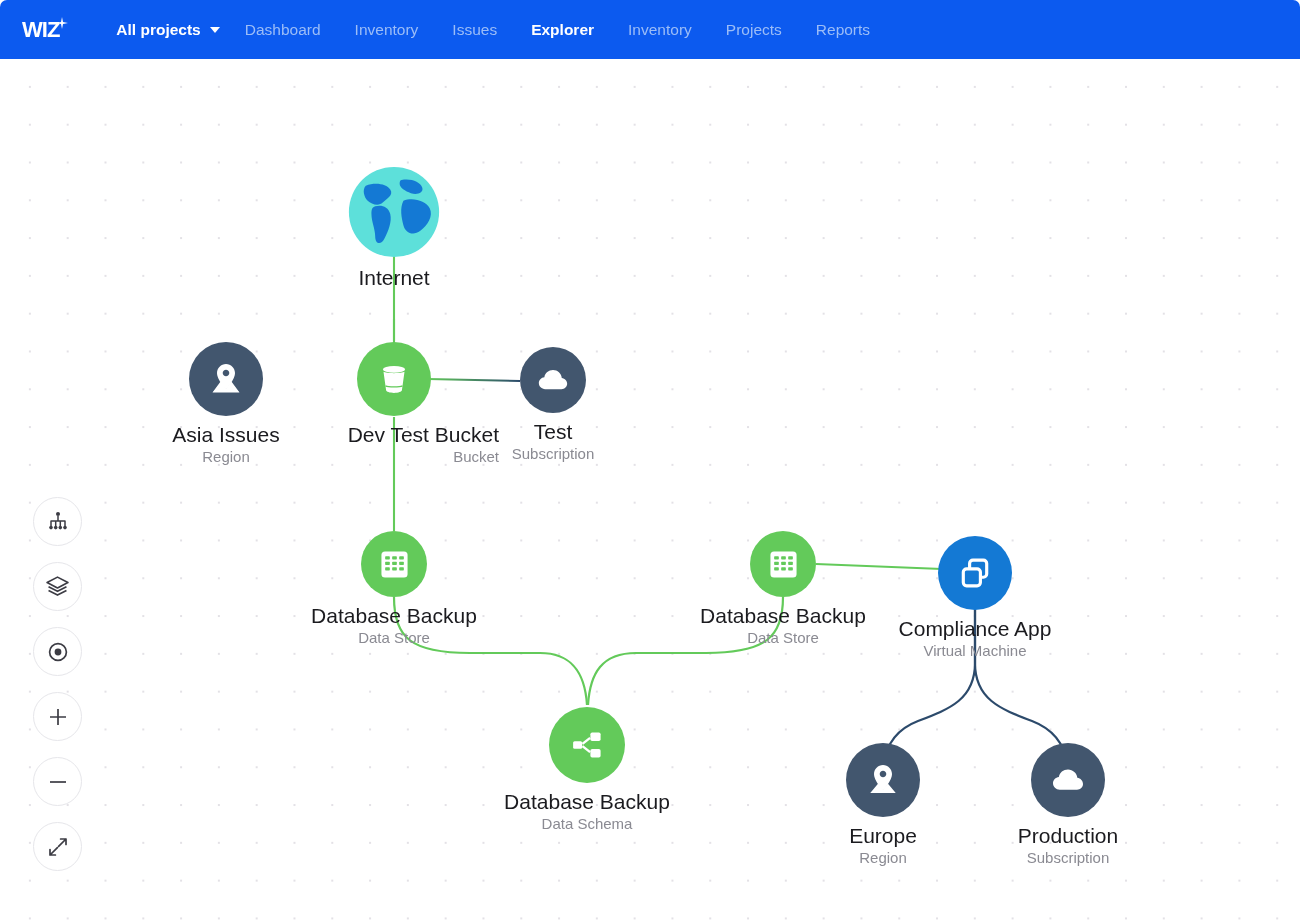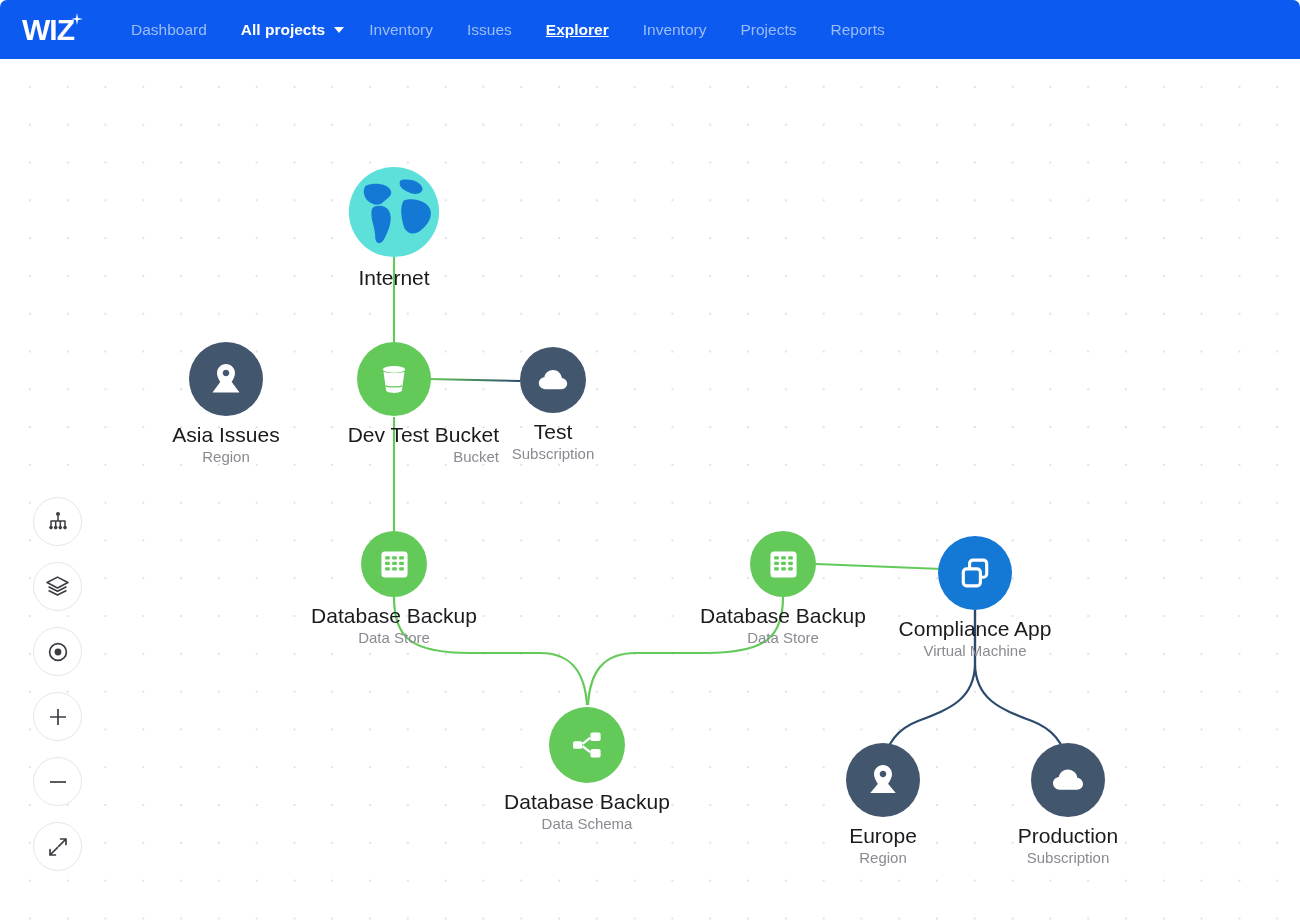--- a/index.html
+++ b/index.html
@@ -24,21 +24,21 @@
     background: #0C5AEF;
     border-radius: 7px 7px 0 0;
     display: flex;
     align-items: center;
     box-sizing: border-box;
     padding-left: 22px;
   }
   #logo {
     position: relative;
     color: #ffffff;
-    font-size: 30px;
+    font-size: 22px;
     font-weight: bold;
     letter-spacing: -1px;
     font-family: "Liberation Sans", sans-serif;
     line-height: 1;
     margin-right: 40px;
     user-select: none;
   }
   #logo .sparkle {
     position: absolute;
     right: -9px; top: -2px;
@@ -48,21 +48,21 @@
     line-height: 12px;
   }
   .nav-item {
     color: #9CBDF7;
     font-size: 15.5px;
     padding: 0 17px;
     white-space: nowrap;
     line-height: 59px;
     cursor: pointer;
   }
-  .nav-item.active { color: #ffffff; font-weight: bold; text-decoration: underline; }
+  .nav-item.active { color: #ffffff; font-weight: bold; }
   .nav-item.projectsel { color: #ffffff; font-weight: bold; display: flex; align-items: center; gap: 9px; padding-right: 8px;}
   .caret {
     width: 0; height: 0;
     border-left: 5px solid transparent;
     border-right: 5px solid transparent;
     border-top: 6px solid #ffffff;
     display: inline-block;
   }
 
   
@@ -160,26 +160,26 @@
   <div id="navbar">
     <div id="logo">
       <span>WIZ</span>
       <span class="sparkle">
         <svg width="12" height="12" viewBox="0 0 12 12">
             <path d="M6 0 L7 5 L12 6 L7 7 L6 12 L5 7 L0 6 L5 5 Z" fill="#ffffff"></path>
           </svg>
       </span>
     </div>
 
-    <div class="nav-item">Dashboard</div>
-
     <div class="nav-item projectsel">
       <span>All projects</span>
       <span class="caret"></span>
     </div>
+
+    <div class="nav-item">Dashboard</div>
     <div class="nav-item">Inventory</div>
     <div class="nav-item">Issues</div>
     <div class="nav-item active">Explorer</div>
     <div class="nav-item">Inventory</div>
     <div class="nav-item">Projects</div>
     <div class="nav-item">Reports</div>
   </div>
 
   <div id="canvas">
 

